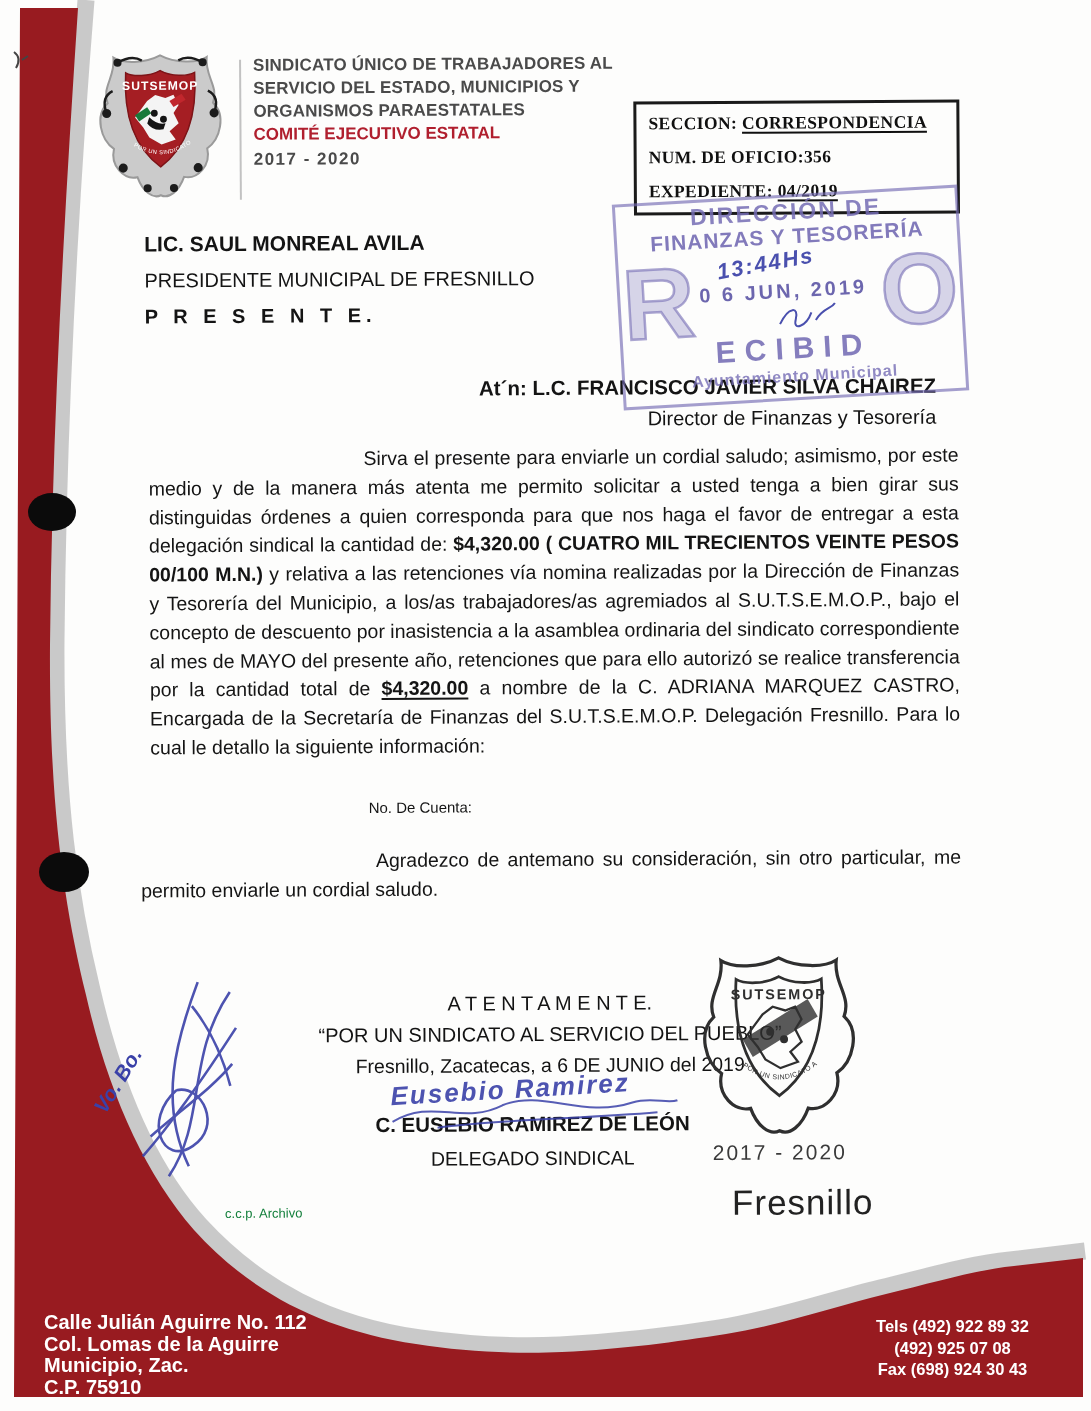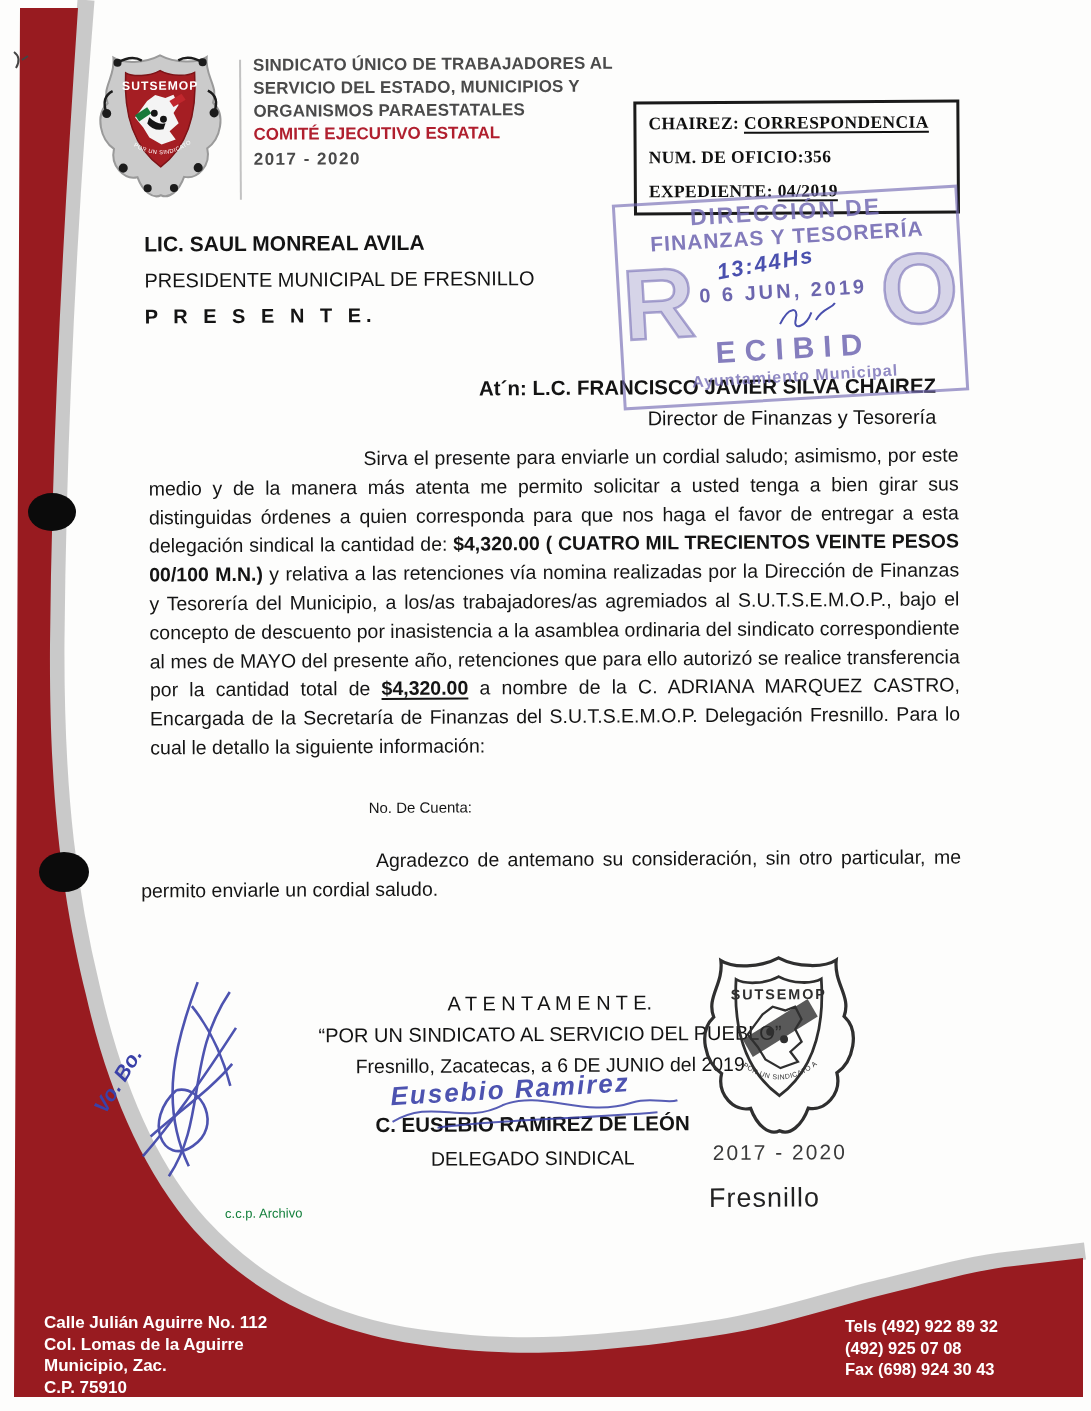--- a/index.html
+++ b/index.html
@@ -58,28 +58,28 @@
   .closing{left:248px;top:988px;width:600px;text-align:center;font-size:20px;line-height:31px;color:#131313;}
   .closing .l3{font-size:19.5px;}
 
   .sig-script{left:388px;top:1074px;color:#3a41a8;font-style:italic;font-weight:700;font-size:26px;
               transform:rotate(-3deg);letter-spacing:2px;opacity:.9;z-index:3;}
   .sigblock{left:305px;top:1112px;width:450px;text-align:center;}
   .sig-name{font-size:20.5px;font-weight:700;}
   .sig-title{font-size:19.5px;margin-top:11px;}
 
   .stamp2-period{left:692px;top:1142px;width:170px;text-align:center;font-size:21px;color:#3a3a3a;letter-spacing:2px;}
-  .stamp2-city{left:706px;top:1184px;font-size:27px;color:#222;letter-spacing:1px;}
+  .stamp2-city{left:729px;top:1184px;font-size:35px;color:#222;letter-spacing:1px;}
 
   .ccp{left:222px;top:1204px;font-size:13px;color:#15803d;}
 
   .vobo-text{font-size:21px;font-style:italic;font-weight:700;color:#3a41a8;}
 
-  .foot-addr{left:44px;top:1312px;font-size:17px;font-weight:700;color:#ffffff;line-height:21.5px;z-index:3;}
-  .foot-phones{left:845px;top:1316px;width:215px;text-align:left;font-size:16.5px;font-weight:700;
+  .foot-addr{left:44px;top:1312px;font-size:20px;font-weight:700;color:#ffffff;line-height:21.5px;z-index:3;}
+  .foot-phones{left:845px;top:1316px;width:215px;text-align:center;font-size:16.5px;font-weight:700;
                color:#ffffff;line-height:21.5px;z-index:3;}
 </style>
 </head>
 <body>
 
 <div class="page">
 
   <svg class="bgsvg" width="1091" height="1411" viewBox="0 0 1091 1411">
 
     <path d="M86,0 C70,200 58,420 56,640 C55,800 70,900 92,990 C115,1090 150,1170 200,1225
@@ -134,21 +134,21 @@
 
     <div class="abs" style="left:257px;top:52px;">
       <div class="org-line">SINDICATO ÚNICO DE TRABAJADORES AL</div>
       <div class="org-line">SERVICIO DEL ESTADO, MUNICIPIOS Y</div>
       <div class="org-line">ORGANISMOS PARAESTATALES</div>
       <div class="committee">COMITÉ EJECUTIVO ESTATAL</div>
       <div class="period">2017 - 2020</div>
     </div>
 
     <div class="abs refbox">
-      <div class="line"><span>CHAIREZ: </span><span class="u2">CORRESPONDENCIA</span></div>
+      <div class="line"><span>SECCION: </span><span class="u2">CORRESPONDENCIA</span></div>
       <div class="line">NUM. DE OFICIO:356</div>
       <div class="line"><span>EXPEDIENTE: </span><span class="u2">04/2019</span></div>
     </div>
 
     <div class="abs stamp">
       <div class="dept1">DIRECCIÓN DE</div>
       <div class="dept2">FINANZAS Y TESORERÍA</div>
       <div class="time">13:44Hs</div>
       <div class="date">0 6 JUN, 2019</div>
       <div class="bigR">R</div>

